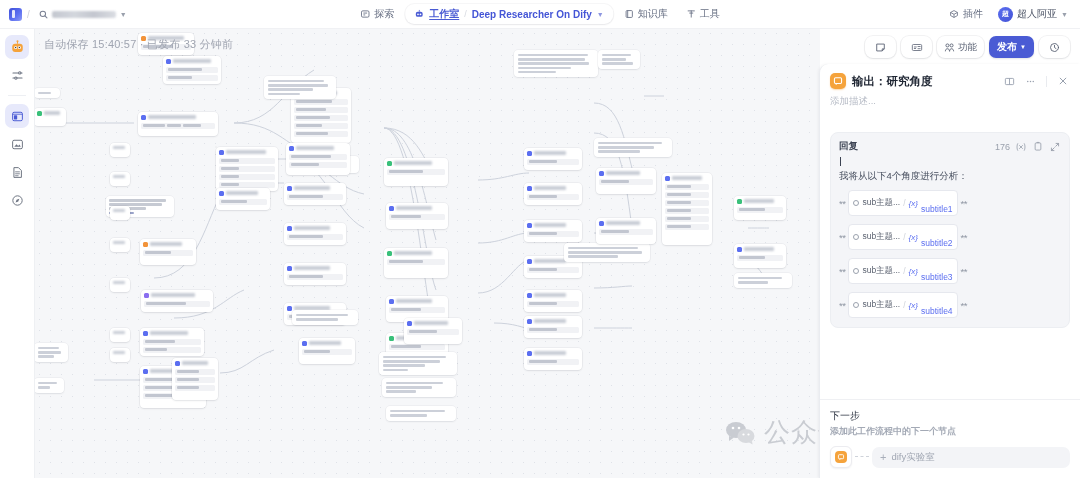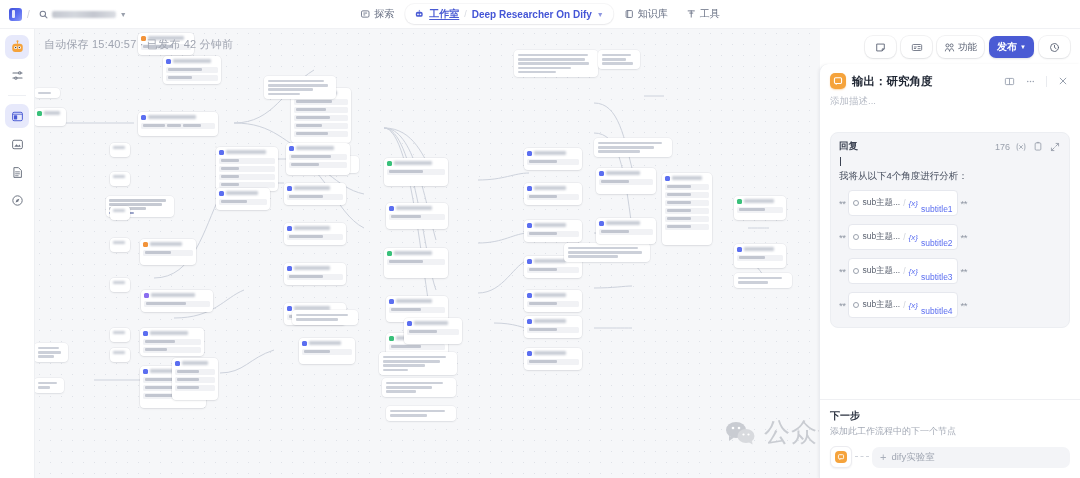--- a/index.html
+++ b/index.html
@@ -180,22 +180,22 @@
     display:inline-flex;align-items:center;gap:3px;background:#fff;border:1px solid #e6e8ee;
     border-radius:4px;padding:1px 4px;font-size:8.5px;color:#5b6270;cursor:pointer;
   }
   .vchip .dot{width:4px;height:4px;border-radius:50%;border:1.2px solid #9ba2ae;flex:none;}
   .vchip .vsl{color:#cfd3da;}
   .vchip .vx{color:#5b6ef0;font-style:italic;font-size:8px;}
   .vchip .vname{color:#5b6ef0;margin-top:12px;}
   .rc-status{margin-top:9px;font-size:9.5px;color:#454d5d;}
 
   .p-foot{border-top:1px solid #eff0f3;padding:9px 10px 10px 10px;margin-top:8px;}
-  .nx-title{font-size:10px;font-weight:700;color:#2b3240;}
-  .nx-sub{font-size:9px;color:#a3a9b5;margin-top:2px;}
+  .nx-title{font-size:10px;font-weight:400;color:#2b3240;}
+  .nx-sub{font-size:9px;color:#a3a9b5;margin-top:2px;font-weight:bold;}
   .nx-row{display:flex;align-items:center;margin-top:8px;gap:0;}
   .nx-ico{
     width:20px;height:20px;border-radius:6px;background:#fff;border:1px solid #ececf0;
     display:flex;align-items:center;justify-content:center;flex:none;
     box-shadow:0 1px 2px rgba(16,24,40,.06);
   }
   .nx-ico .sq{width:12px;height:12px;border-radius:4px;background:#f5a33c;display:flex;align-items:center;justify-content:center;}
   .nx-dash{width:14px;height:1px;border-top:1px dashed #cfd3da;margin:0 3px;}
   .nx-pick{
     flex:1;height:21px;background:#f3f4f7;border-radius:7px;display:flex;align-items:center;
@@ -237,21 +237,21 @@
         <path d="M560 300 C580 300 588 300 598 300"></path>
         <path d="M640 190 C660 190 665 195 668 200"></path>
         <path d="M714 200 C725 200 728 200 735 200"></path>
         <path d="M714 235 C725 235 728 250 735 252"></path>
         <path d="M186 345 C210 345 215 330 240 322"></path>
         <path d="M60 352 L140 352"></path>
         <path d="M610 68 L630 68"></path>
         <path d="M460 295 C480 295 490 300 498 302"></path>
       </svg>
 
-      <div class="autosave">自动保存 15:40:57 · 已发布 42 分钟前</div>
+      <div class="autosave">自动保存 15:40:57 · 已发布 33 分钟前</div>
 
       <div class="node" style="left:104px;top:5px;width:56px;height:22px;">
         <div class="nhead">
             <span class="nico o"></span>
             <span class="nbar" style="width:36px;"></span>
           </div>
         <div class="nbody">
             <div class="nrow">
               <i style="width:30px;"></i>
             </div>
@@ -947,20 +947,36 @@
       <div class="nav-item">
         <span>
           <svg width="10" height="10" viewBox="0 0 16 16" fill="none" stroke="#676f83" stroke-width="1.4" stroke-linecap="round">
             <path d="M3 3h10M8 3v10M5.5 6.5h5"></path>
           </svg>
         </span>
         <span>工具</span>
       </div>
     </div>
 
+    <div class="hdr-right">
+      <div class="plugin-item">
+        <span>
+          <svg width="10" height="10" viewBox="0 0 16 16" fill="none" stroke="#676f83" stroke-width="1.3">
+            <path d="M2.5 5.5L8 2.5l5.5 3v5L8 13.5 2.5 10.5z"></path>
+              <path d="M2.5 5.5L8 8.5l5.5-3M8 8.5v5"></path>
+          </svg>
+        </span>
+        <span>插件</span>
+      </div>
+      <div class="user">
+        <div class="avatar">超</div>
+        <span class="uname">超人阿亚</span>
+        <span class="caret">▼</span>
+      </div>
+    </div>
   </div>
 
   <div class="toolbar">
     <div class="tb-group">
       <div class="tb-btn">
         <span>
           <svg width="11" height="11" viewBox="0 0 16 16" fill="none" stroke="#5a6274" stroke-width="1.3" stroke-linejoin="round">
             <path d="M2.5 3h11v7l-3 3h-8z"></path>
               <path d="M13.5 10h-3v3"></path>
           </svg>

